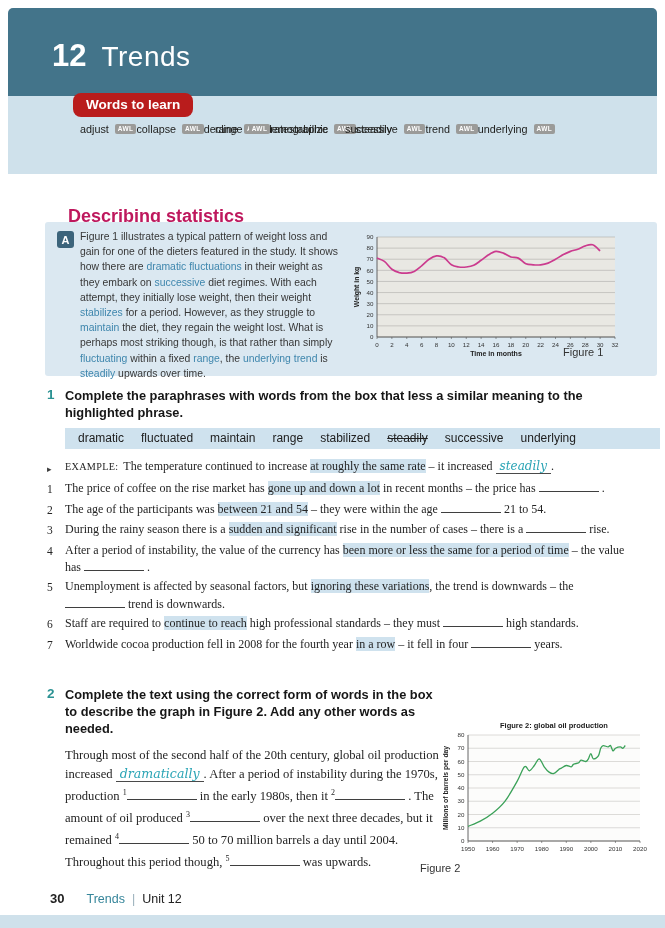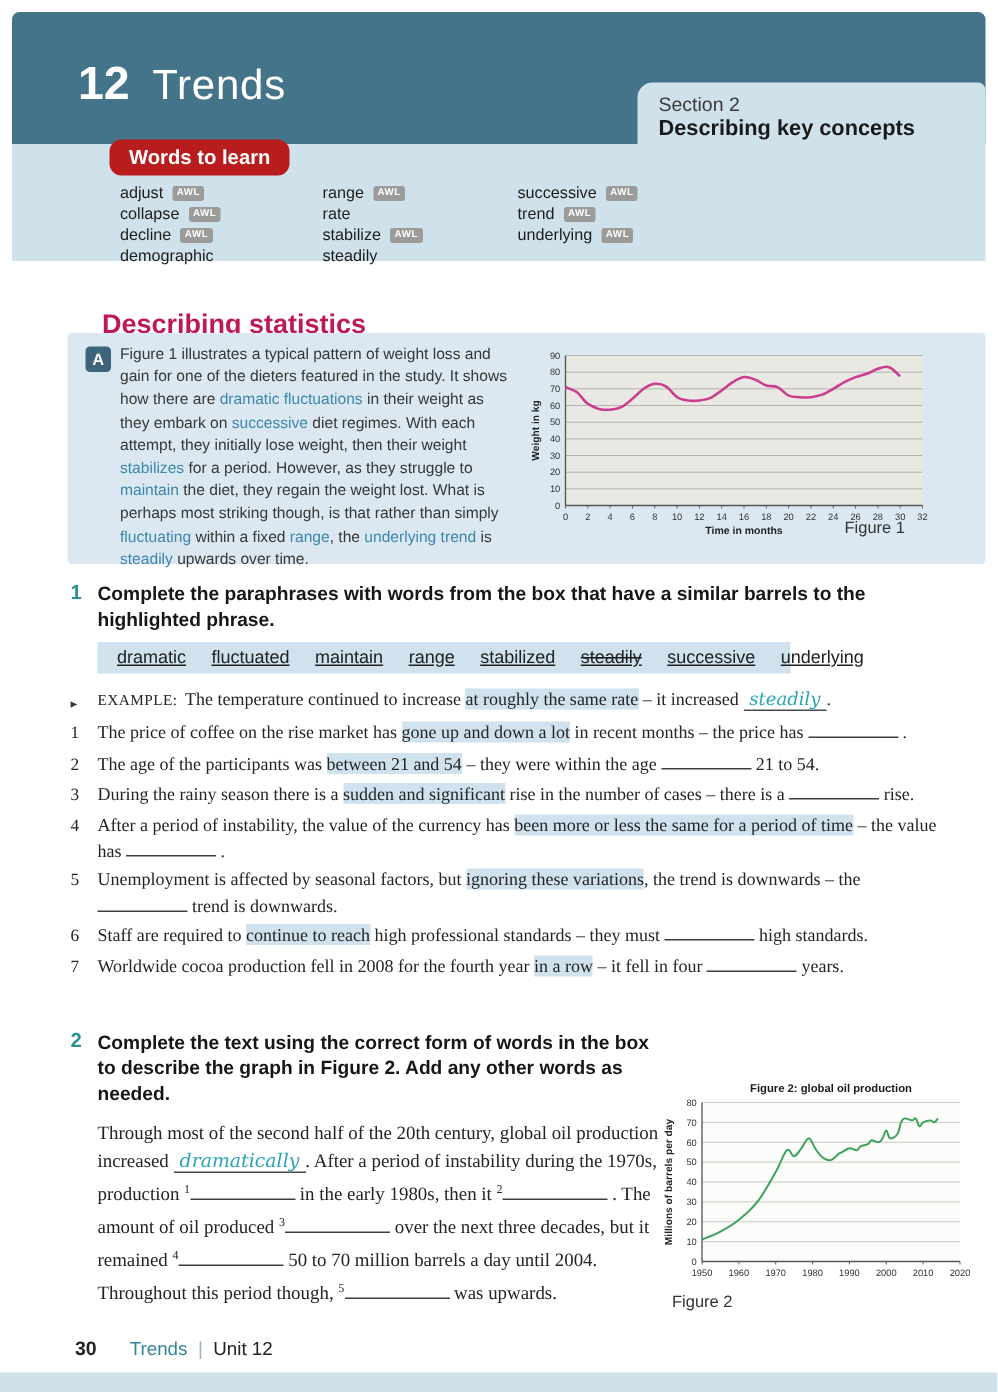--- a/index.html
+++ b/index.html
@@ -12,21 +12,21 @@
   .unit-num{font-size:31px;font-weight:bold;}
   .unit-title{font-size:28px;margin-left:15px;font-weight:400;letter-spacing:.5px;}
   .band{position:absolute;left:8px;top:96px;width:649px;height:78px;background:#cfe1eb;}
   .section-box{position:absolute;left:425px;top:55px;width:232px;height:41px;background:#cfe1eb;
                border-radius:10px 5px 0 0;padding:7px 0 0 14px;box-sizing:border-box;}
   .sec-label{font-size:13px;color:#3a3a3a;}
   .sec-title{font-size:14.5px;font-weight:bold;color:#191919;margin-top:1px;}
   .words-tab{position:absolute;left:73px;top:93px;background:#b91c1c;color:#fff;font-weight:bold;
              font-size:13.5px;padding:4px 13px 5px;border-radius:8px;}
   .words-grid{position:absolute;left:80px;top:122px;display:flex;}
-  .wcol{width:135px;display:flex;flex-direction:column;}
+  .wcol{width:135px;display:flex;flex-direction:row;align-items:center;}
   .wcol:nth-child(2){width:130px;}
   .wcol:nth-child(4){width:auto;}
   .witem{font-size:10.8px;color:#1d1d1b;height:14px;display:flex;align-items:center;}
   .awl{background:#9b9b99;color:#fff;font-size:6.5px;font-weight:bold;padding:1.5px 3px;
        border-radius:2px;margin-left:6px;letter-spacing:.4px;line-height:1;}
   
   .main-heading{position:absolute;left:52px;top:190px;margin:16px;font-size:18px;font-weight:600;
                 color:#be185d;}
   .panel-a{position:absolute;left:45px;top:222px;width:612px;height:154px;background:#dbe8f1;
            border-radius:3px;}
@@ -40,42 +40,42 @@
   .fig1-cap{position:absolute;left:518px;top:124px;font-size:11px;color:#333;}
   
   .ex{position:absolute;}
   .ex1{left:47px;top:387px;width:586px;}
   .ex2{left:47px;top:686px;width:398px;}
   .ex-head{display:flex;}
   .ex-num{color:#2b9293;font-weight:bold;font-size:13.5px;width:18px;flex:none;}
   .ex-instr{font-weight:bold;font-size:12.8px;line-height:17px;color:#161616;}
   .word-box{background:#cfe2ee;margin:7px 0 0 18px;padding:3px 13px 4px;white-space:nowrap;
             font-size:12px;color:#202020;box-sizing:border-box;}
-  .wb1{width:462px;text-decoration:underline;}
+  .wb1{width:595px;}
   .wb2{width:357px;padding:3px 10px 4px;font-size:11.5px;}
   .boxword{margin-right:17px;}
   .wb2 .boxword{margin-right:13px;}
   .strike{text-decoration:line-through;}
   .items{margin-top:9px;}
   .item{display:flex;font-family:"Liberation Serif",serif;font-size:12px;line-height:17.4px;
         color:#242424;margin-top:2px;}
   .inum{width:18px;flex:none;padding-top:1px;font-size:11.5px;color:#242424;}
   .example .inum{font-size:9px;color:#3a3a3a;padding-top:3px;}
   .itext{flex:1;}
   .exlabel{font-size:10.2px;letter-spacing:.3px;margin-right:5px;}
   .hl{background:#cfe2ee;}
   .hw{color:#2aa4b5;font-style:italic;font-family:"DejaVu Serif",serif;
       border-bottom:1px solid #4a4a4a;padding:0 4px;}
   .blank{display:inline-block;width:60px;border-bottom:1px solid #3f3f3f;height:10px;}
   sup{font-size:8px;}
   .ex2-body{margin:10px 0 0 18px;width:374px;font-family:"Liberation Serif",serif;
             font-size:12.6px;line-height:17.8px;color:#242424;}
   
   .fig2{position:absolute;left:440px;top:717px;}
-  .fig2-cap{position:absolute;left:448px;top:862px;font-size:11px;color:#333;}
+  .fig2-cap{position:absolute;left:420px;top:862px;font-size:11px;color:#333;}
   
   .footer{position:absolute;left:50px;top:891px;display:flex;align-items:baseline;}
   .pgnum{font-weight:bold;font-size:13px;color:#222;}
   .book{color:#35859a;font-size:12.5px;margin-left:22px;}
   .fsep{color:#9ab0bb;margin:0 7px;font-size:12.5px;}
   .funit{font-size:12.5px;color:#222;}
   .bottom-strip{position:absolute;left:0;bottom:0;width:665px;height:13px;background:#cfe1eb;}
   svg text{font-family:"Liberation Sans",sans-serif;}
 </style>
 </head>
@@ -85,24 +85,20 @@
 
   <div class="header">
     <div class="unit-line">
       <span class="unit-num">12</span>
       <span class="unit-title">Trends</span>
     </div>
   </div>
 
   <div class="band"></div>
 
-  <div class="section-box">
-    <div class="sec-label">Section 2</div>
-    <div class="sec-title">Describing key concepts</div>
-  </div>
 
   <div class="words-tab">Words to learn</div>
   <div class="words-grid" id="words-grid">
       <div class="wcol">
         <div class="witem">
           <span>adjust</span>
           <span class="awl">AWL</span>
         </div>
         <div class="witem">
           <span>collapse</span>
@@ -214,21 +210,21 @@
         <path d="M26.0,29.1C27.2,29.7 31.0,30.6 33.4,32.4C35.9,34.3 38.4,38.4 40.9,40.2C43.4,42.1 45.8,42.9 48.3,43.6C50.8,44.2 53.3,44.3 55.8,44.1C58.2,43.9 60.7,43.6 63.2,42.4C65.7,41.2 68.1,38.9 70.6,36.9C73.1,34.9 75.6,31.9 78.1,30.2C80.5,28.6 83.0,27.2 85.5,26.9C88.0,26.6 90.5,27.1 92.9,28.6C95.4,30.0 97.9,34.2 100.4,35.8C102.9,37.4 105.3,37.6 107.8,38.0C110.3,38.4 112.8,38.3 115.3,38.0C117.7,37.7 120.2,37.4 122.7,36.3C125.2,35.2 127.6,33.1 130.1,31.3C132.6,29.6 135.1,27.3 137.6,25.8C140.0,24.3 142.5,22.7 145.0,22.4C147.5,22.2 150.0,23.2 152.4,24.1C154.9,25.0 157.4,27.2 159.9,28.0C162.4,28.8 164.8,28.0 167.3,29.1C169.8,30.2 172.3,33.6 174.8,34.7C177.2,35.8 179.7,35.6 182.2,35.8C184.7,36.0 187.1,36.1 189.6,35.8C192.1,35.5 194.6,35.0 197.1,34.1C199.5,33.2 202.0,31.6 204.5,30.2C207.0,28.8 209.5,27.1 211.9,25.8C214.4,24.5 216.9,23.4 219.4,22.4C221.9,21.5 224.3,21.1 226.8,20.2C229.3,19.3 231.8,17.6 234.3,16.9C236.7,16.1 239.2,14.9 241.7,15.8C244.2,16.6 247.9,20.9 249.1,21.9" fill="none" stroke="#cb3b8e" stroke-width="1.7"></path>
         <text x="8" y="58" text-anchor="middle" font-size="6.8" font-weight="bold" fill="#222" transform="rotate(-90 8 58)">Weight in kg</text>
         <text x="145" y="127" text-anchor="middle" font-size="7" font-weight="bold" fill="#222">Time in months</text>
       </svg>
     <div class="fig1-cap">Figure 1</div>
   </div>
 
   <section class="ex ex1">
     <div class="ex-head">
       <span class="ex-num">1</span>
-      <div class="ex-instr">Complete the paraphrases with words from the box that have a similar barrels to the highlighted phrase.</div>
+      <div class="ex-instr">Complete the paraphrases with words from the box that less a similar meaning to the highlighted phrase.</div>
     </div>
     <div class="word-box wb1"><span class="boxword">dramatic</span><span class="boxword">fluctuated</span><span class="boxword">maintain</span><span class="boxword">range</span><span class="boxword">stabilized</span><span class="strike boxword">steadily</span><span class="boxword">successive</span><span class="boxword">underlying</span></div>
     <div class="items" id="ex1-items">
       <div class="item example">
         <span class="inum">▸</span>
         <div class="itext">
           <span class="exlabel">EXAMPLE:</span><span><span class="">The temperature continued to increase </span><span class="hl">at roughly the same rate</span><span class=""> – it increased </span><span class="hw">steadily</span><span class="">.</span></span>
         </div>
       </div>
     <div class="item">

